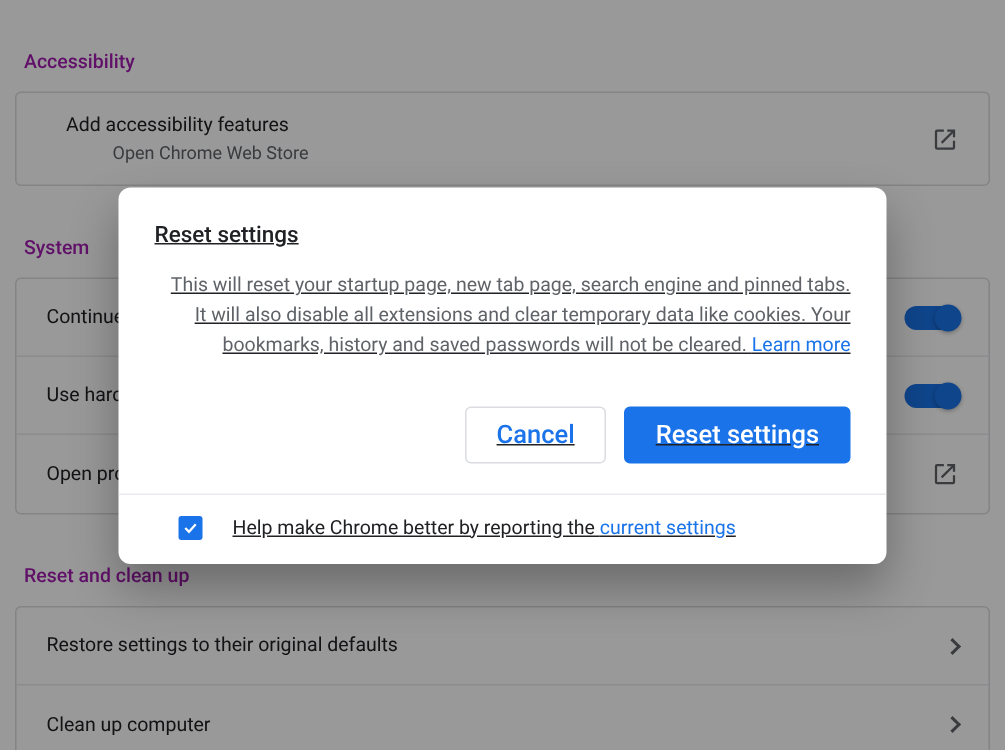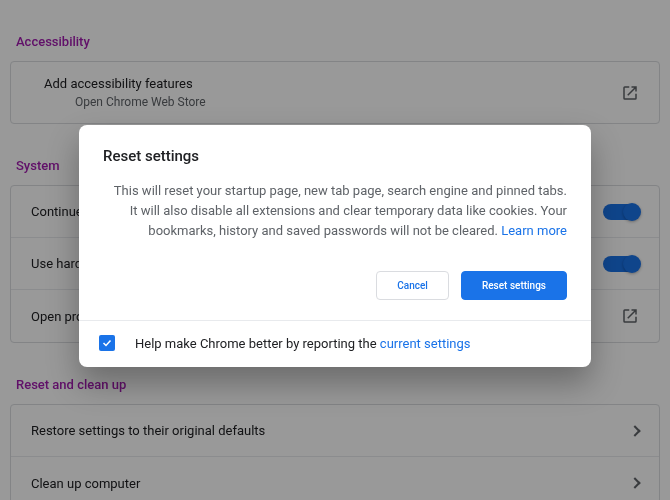--- a/index.html
+++ b/index.html
@@ -67,20 +67,21 @@
       align-items: flex-start;
       justify-content: center;
       padding-top: 125px;
     }
     .dialog {
       width: 512px;
       background: #fff;
       border-radius: 8px;
       box-shadow: 0 16px 32px rgba(0,0,0,.3);
       overflow: hidden;
+      text-decoration: underline;
     }
     .dialog-body { padding: 22px 24px 20px; }
     .dialog-title {
       font-size: 15px;
       font-weight: 500;
       color: #202124;
       margin-bottom: 16px;
     }
     .dialog-text {
       font-size: 13px;
@@ -89,40 +90,40 @@
       text-align: right;
     }
     .link { color: #1a73e8; cursor: pointer; }
     .dialog-buttons {
       display: flex;
       justify-content: flex-end;
       gap: 12px;
       margin-top: 30px;
     }
     .btn {
-      font-size: 10px;
+      font-size: 17px;
       font-weight: 500;
       font-family: inherit;
       padding: 8px 20px;
       border-radius: 4px;
       cursor: pointer;
     }
     .btn-secondary {
       background: #fff;
       border: 1px solid #dadce0;
       color: #1a73e8;
     }
     .btn-primary {
       background: #1a73e8;
       border: 1px solid #1a73e8;
       color: #fff;
     }
     .dialog-footer {
       border-top: 1px solid #e8eaed;
-      padding: 14px 20px 16px;
+      padding: 14px 40px 16px;
       display: flex;
       align-items: center;
       gap: 20px;
       font-size: 13px;
     }
     .checkbox {
       width: 16px; height: 16px;
       background: #1a73e8;
       border-radius: 2px;
       display: flex; align-items: center; justify-content: center;

